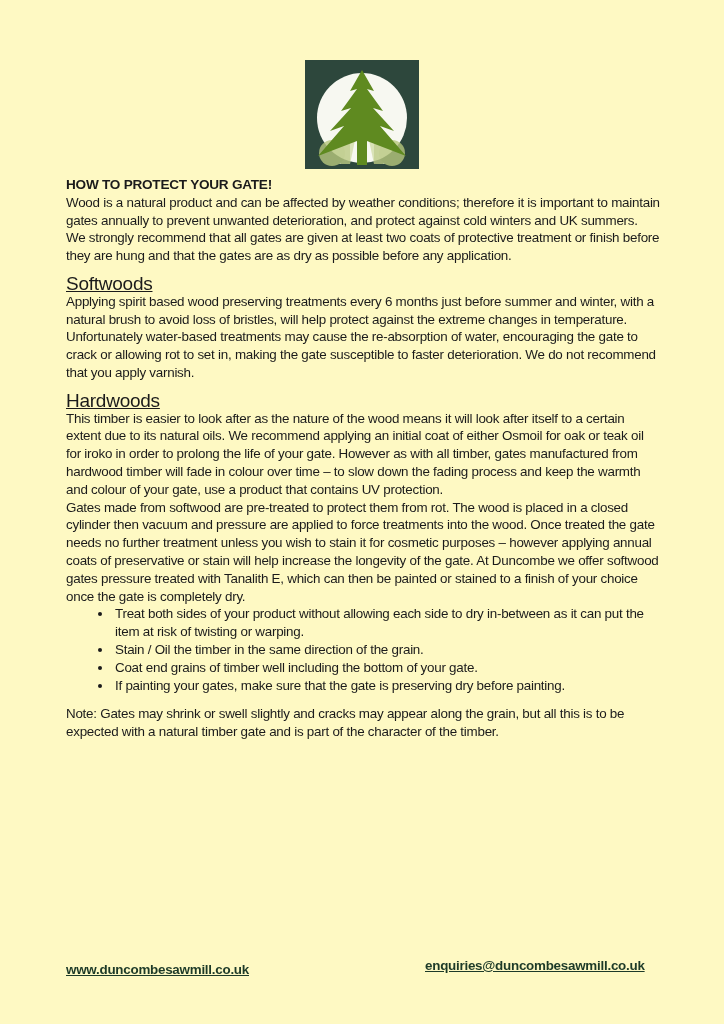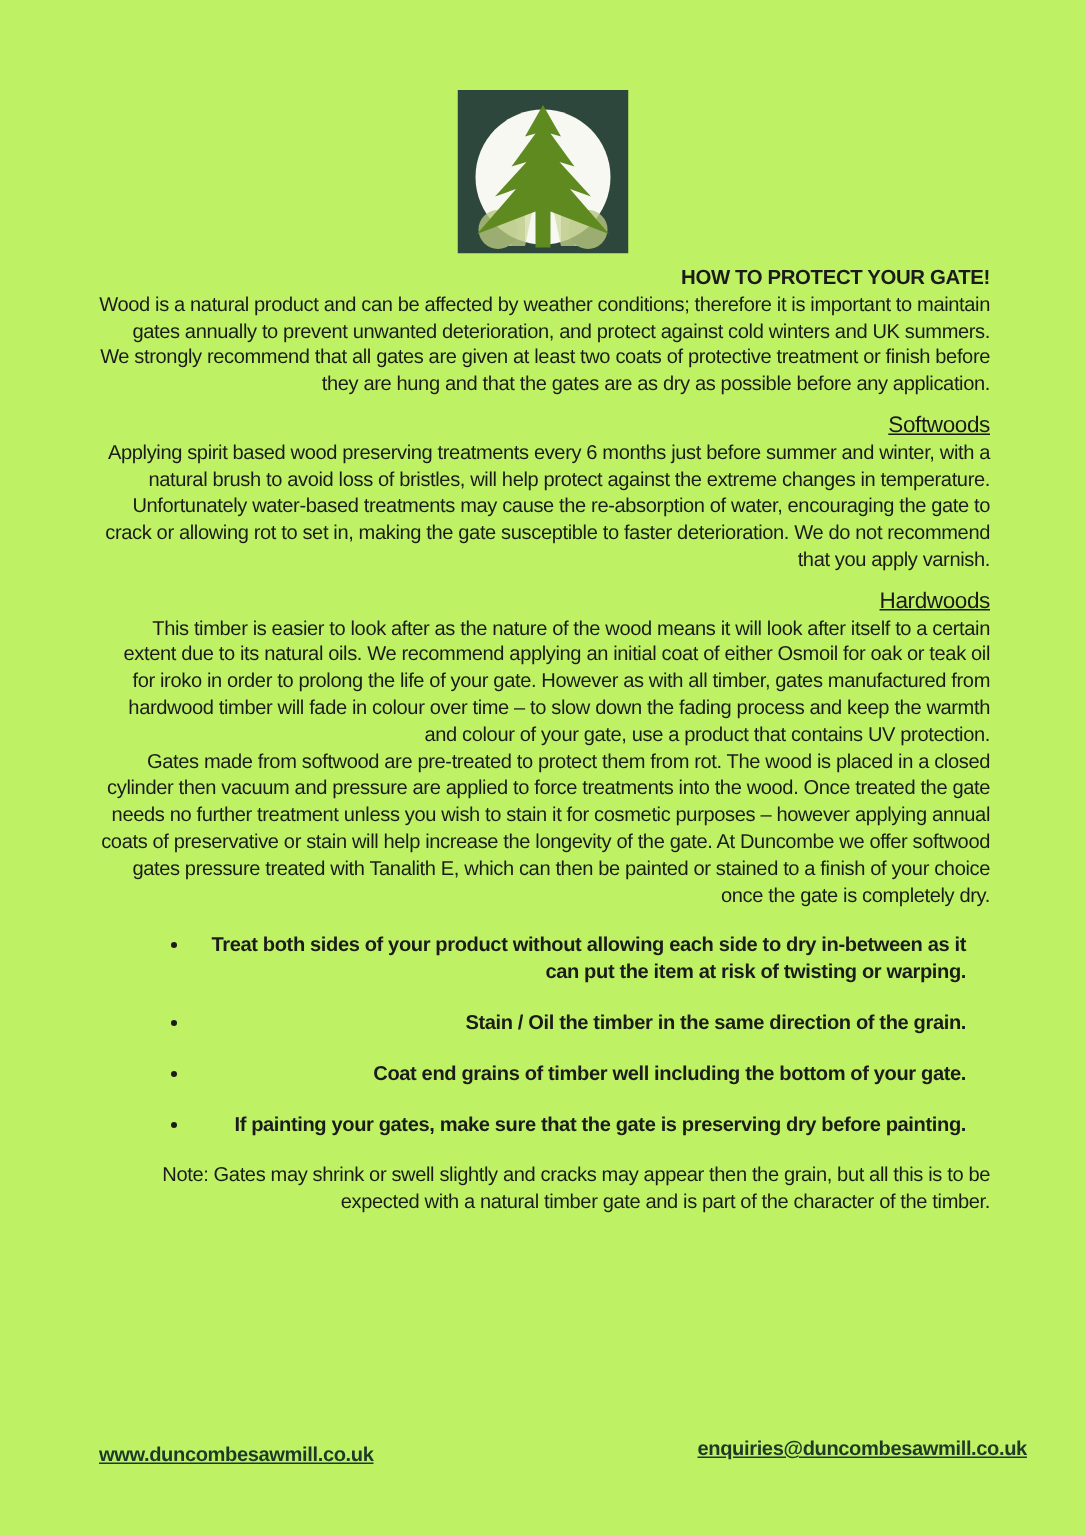--- a/index.html
+++ b/index.html
@@ -1,25 +1,24 @@
 <!DOCTYPE html>
 <html style="--link-color: #1d3a28;"><head>
 <meta charset="utf-8">
 <style>
   html, body { margin: 0; padding: 0; background: #ffffff; }
   .page {
     position: relative;
     width: 724px;
     height: 1024px;
     margin: 0 auto;
-    background: #bef264;
+    background: #fef9c3;
     font-family: "Liberation Sans", sans-serif;
     color: #1b1b1b;
     overflow: hidden;
-    text-align: right;
   }
   .logo-wrap {
     padding-top: 60px;
     display: flex;
     justify-content: center;
   }
   .logo { width: 114px; height: 109px; display: block; }
   .content {
     margin: 7px 64px 0 66px;
     font-size: 13.4px;
@@ -27,45 +26,45 @@
     letter-spacing: -0.25px;
   }
   .doc-title {
     font-weight: bold;
     font-size: 13.6px;
     margin: 0;
   }
   .para { margin: 0; white-space: pre-line; }
   .section-heading {
     margin: 10px 0 0 0;
-    font-size: 15px;
+    font-size: 19px;
     font-weight: normal;
     text-decoration: underline;
   }
   .lead { margin: 10px 0 0 0; }
   .bullet-list {
     margin: 0;
     padding-left: 47px;
   }
-  .bullet-list li { margin: 16px; padding-left: 2px; font-weight: bold; }
+  .bullet-list li { margin: 0; padding-left: 2px; }
   .note { margin: 11px 0 0 0; }
   .footer {
     position: absolute;
     left: 66px;
     right: 64px;
     top: 958px;
     font-size: 13.4px;
     letter-spacing: -0.25px;
   }
   .footer a {
     color: var(--link-color, #1d3a28);
     text-decoration: underline;
     font-weight: bold;
   }
-  .footer .email { position: absolute; left: 359px; top: 0; margin-left: 40px; }
+  .footer .email { position: absolute; left: 359px; top: 0; }
   .footer .site  { position: absolute; left: 0; top: 4px; }
 </style>
 </head>
 <body>
 
 <div class="page">
 
   <div class="logo-wrap">
     <svg class="logo" viewBox="0 0 114 109" role="img">
       <rect x="0" y="0" width="114" height="109" fill="#2d473c"></rect>
@@ -103,21 +102,21 @@
     <p class="para">Gates made from softwood are pre-treated to protect them from rot. The wood is placed in a closed cylinder then vacuum and pressure are applied to force treatments into the wood. Once treated the gate needs no further treatment unless you wish to stain it for cosmetic purposes – however applying annual coats of preservative or stain will help increase the longevity of the gate. At Duncombe we offer softwood gates pressure treated with Tanalith E, which can then be painted or stained to a finish of your choice once the gate is completely dry.</p>
 
 
     <ul class="bullet-list">
       <li>Treat both sides of your product without allowing each side to dry in-between as it can put the item at risk of twisting or warping.</li>
       <li>Stain / Oil the timber in the same direction of the grain.</li>
       <li>Coat end grains of timber well including the bottom of your gate.</li>
       <li>If painting your gates, make sure that the gate is preserving dry before painting.</li>
     </ul>
 
-    <p class="note">Note: Gates may shrink or swell slightly and cracks may appear then the grain, but all this is to be expected with a natural timber gate and is part of the character of the timber.</p>
+    <p class="note">Note: Gates may shrink or swell slightly and cracks may appear along the grain, but all this is to be expected with a natural timber gate and is part of the character of the timber.</p>
 
   </div>
 
   <div class="footer">
     <a class="site" href="#">www.duncombesawmill.co.uk</a>
     <a class="email" href="#">enquiries@duncombesawmill.co.uk</a>
   </div>
 
 </div>
 

